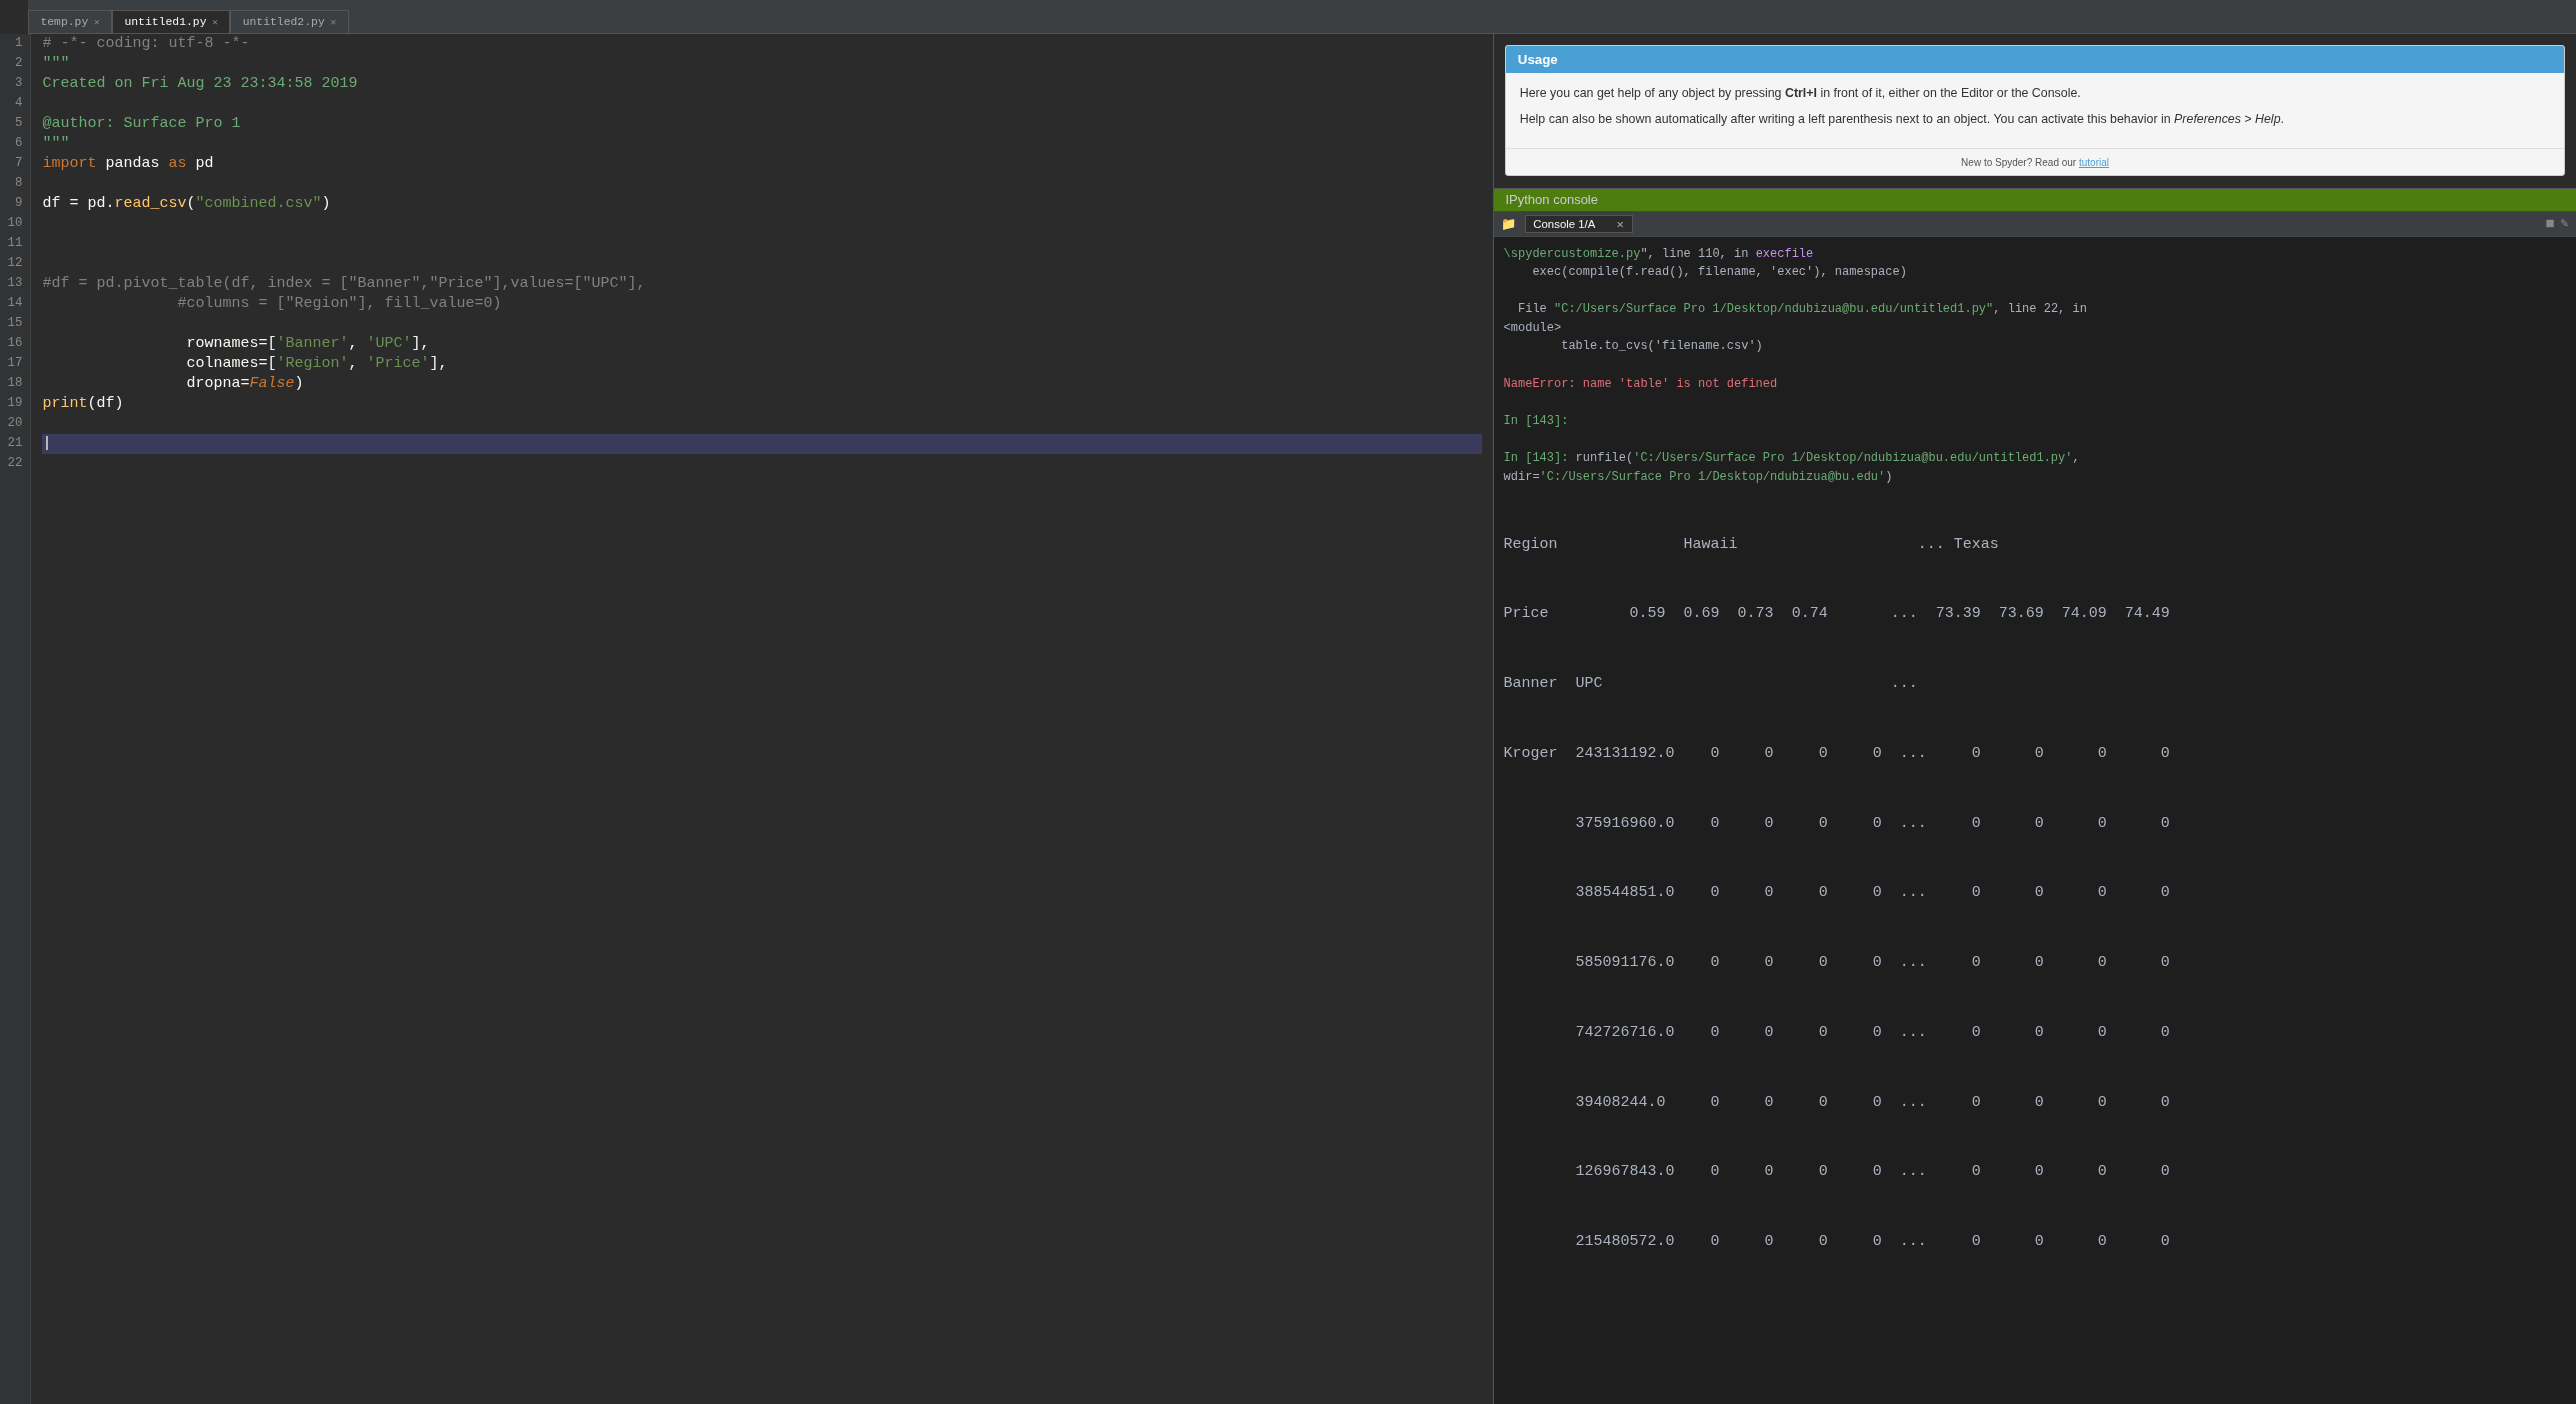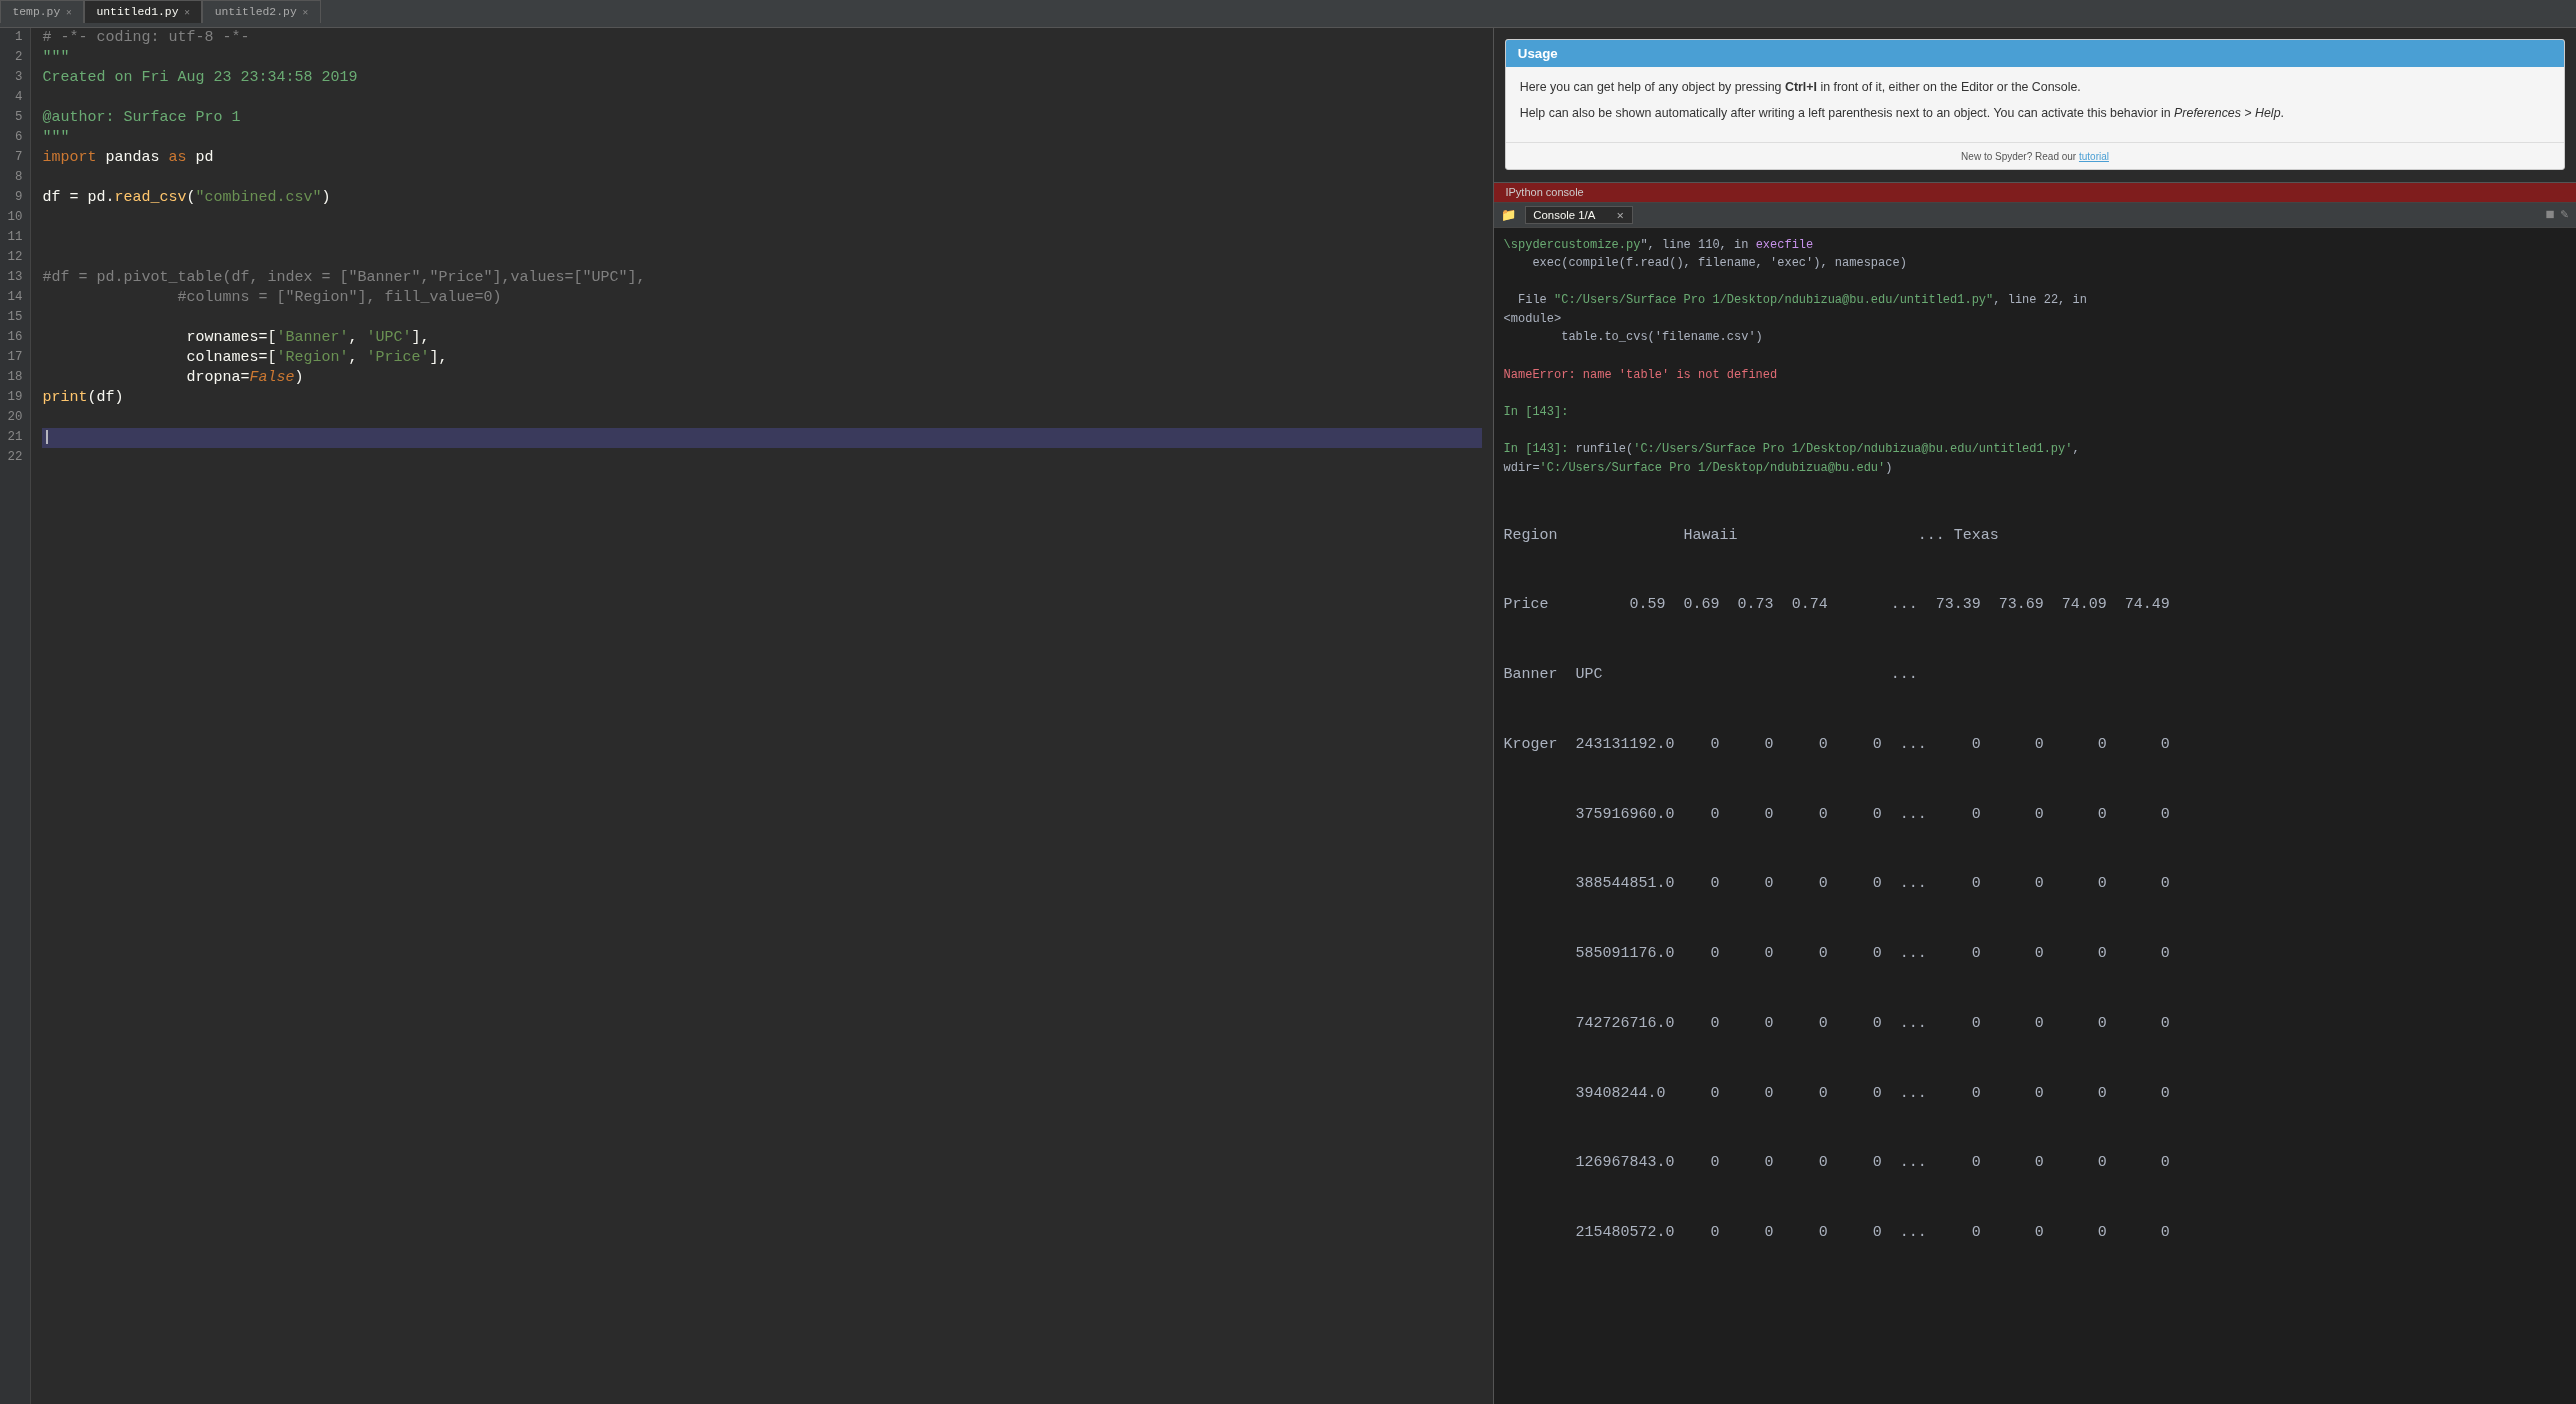--- a/index.html
+++ b/index.html
@@ -10,22 +10,23 @@
       color: #f8f8f2;
       height: 100vh;
       overflow: hidden;
     }
 
     
     .tab-bar {
       display: flex;
       background: #3c3f41;
       border-bottom: 1px solid #555;
-      height: 28px;
-      align-items: flex-start;
+      height: 34px;
+      align-items: flex-end;
+      margin-left: 28px;
     }
     .tab {
       padding: 3.8px 11.4px;
       font-size: 11.4px;
       color: #aaa;
       background: #3c3f41;
       border: 1px solid #555;
       border-bottom: none;
       cursor: pointer;
       display: flex;
@@ -190,24 +191,24 @@
 
     .panel-tab {
       padding: 4.8px 13.3px;
       font-size: 11.4px;
       color: #aaa;
       cursor: pointer;
       font-family: Arial, sans-serif;
     }
 
     .console-label {
-      background: #7f1d1d;
+      background: #4d7c0f;
       color: #ccc;
       padding: 3.8px 11.4px;
-      font-size: 11px;
+      font-size: 13px;
       font-family: Arial, sans-serif;
       border-bottom: 1px solid #444;
     }
 
     
     .console-tab-row {
       display: flex;
       align-items: center;
       background: #3c3f41;
       border-bottom: 1px solid #444;

